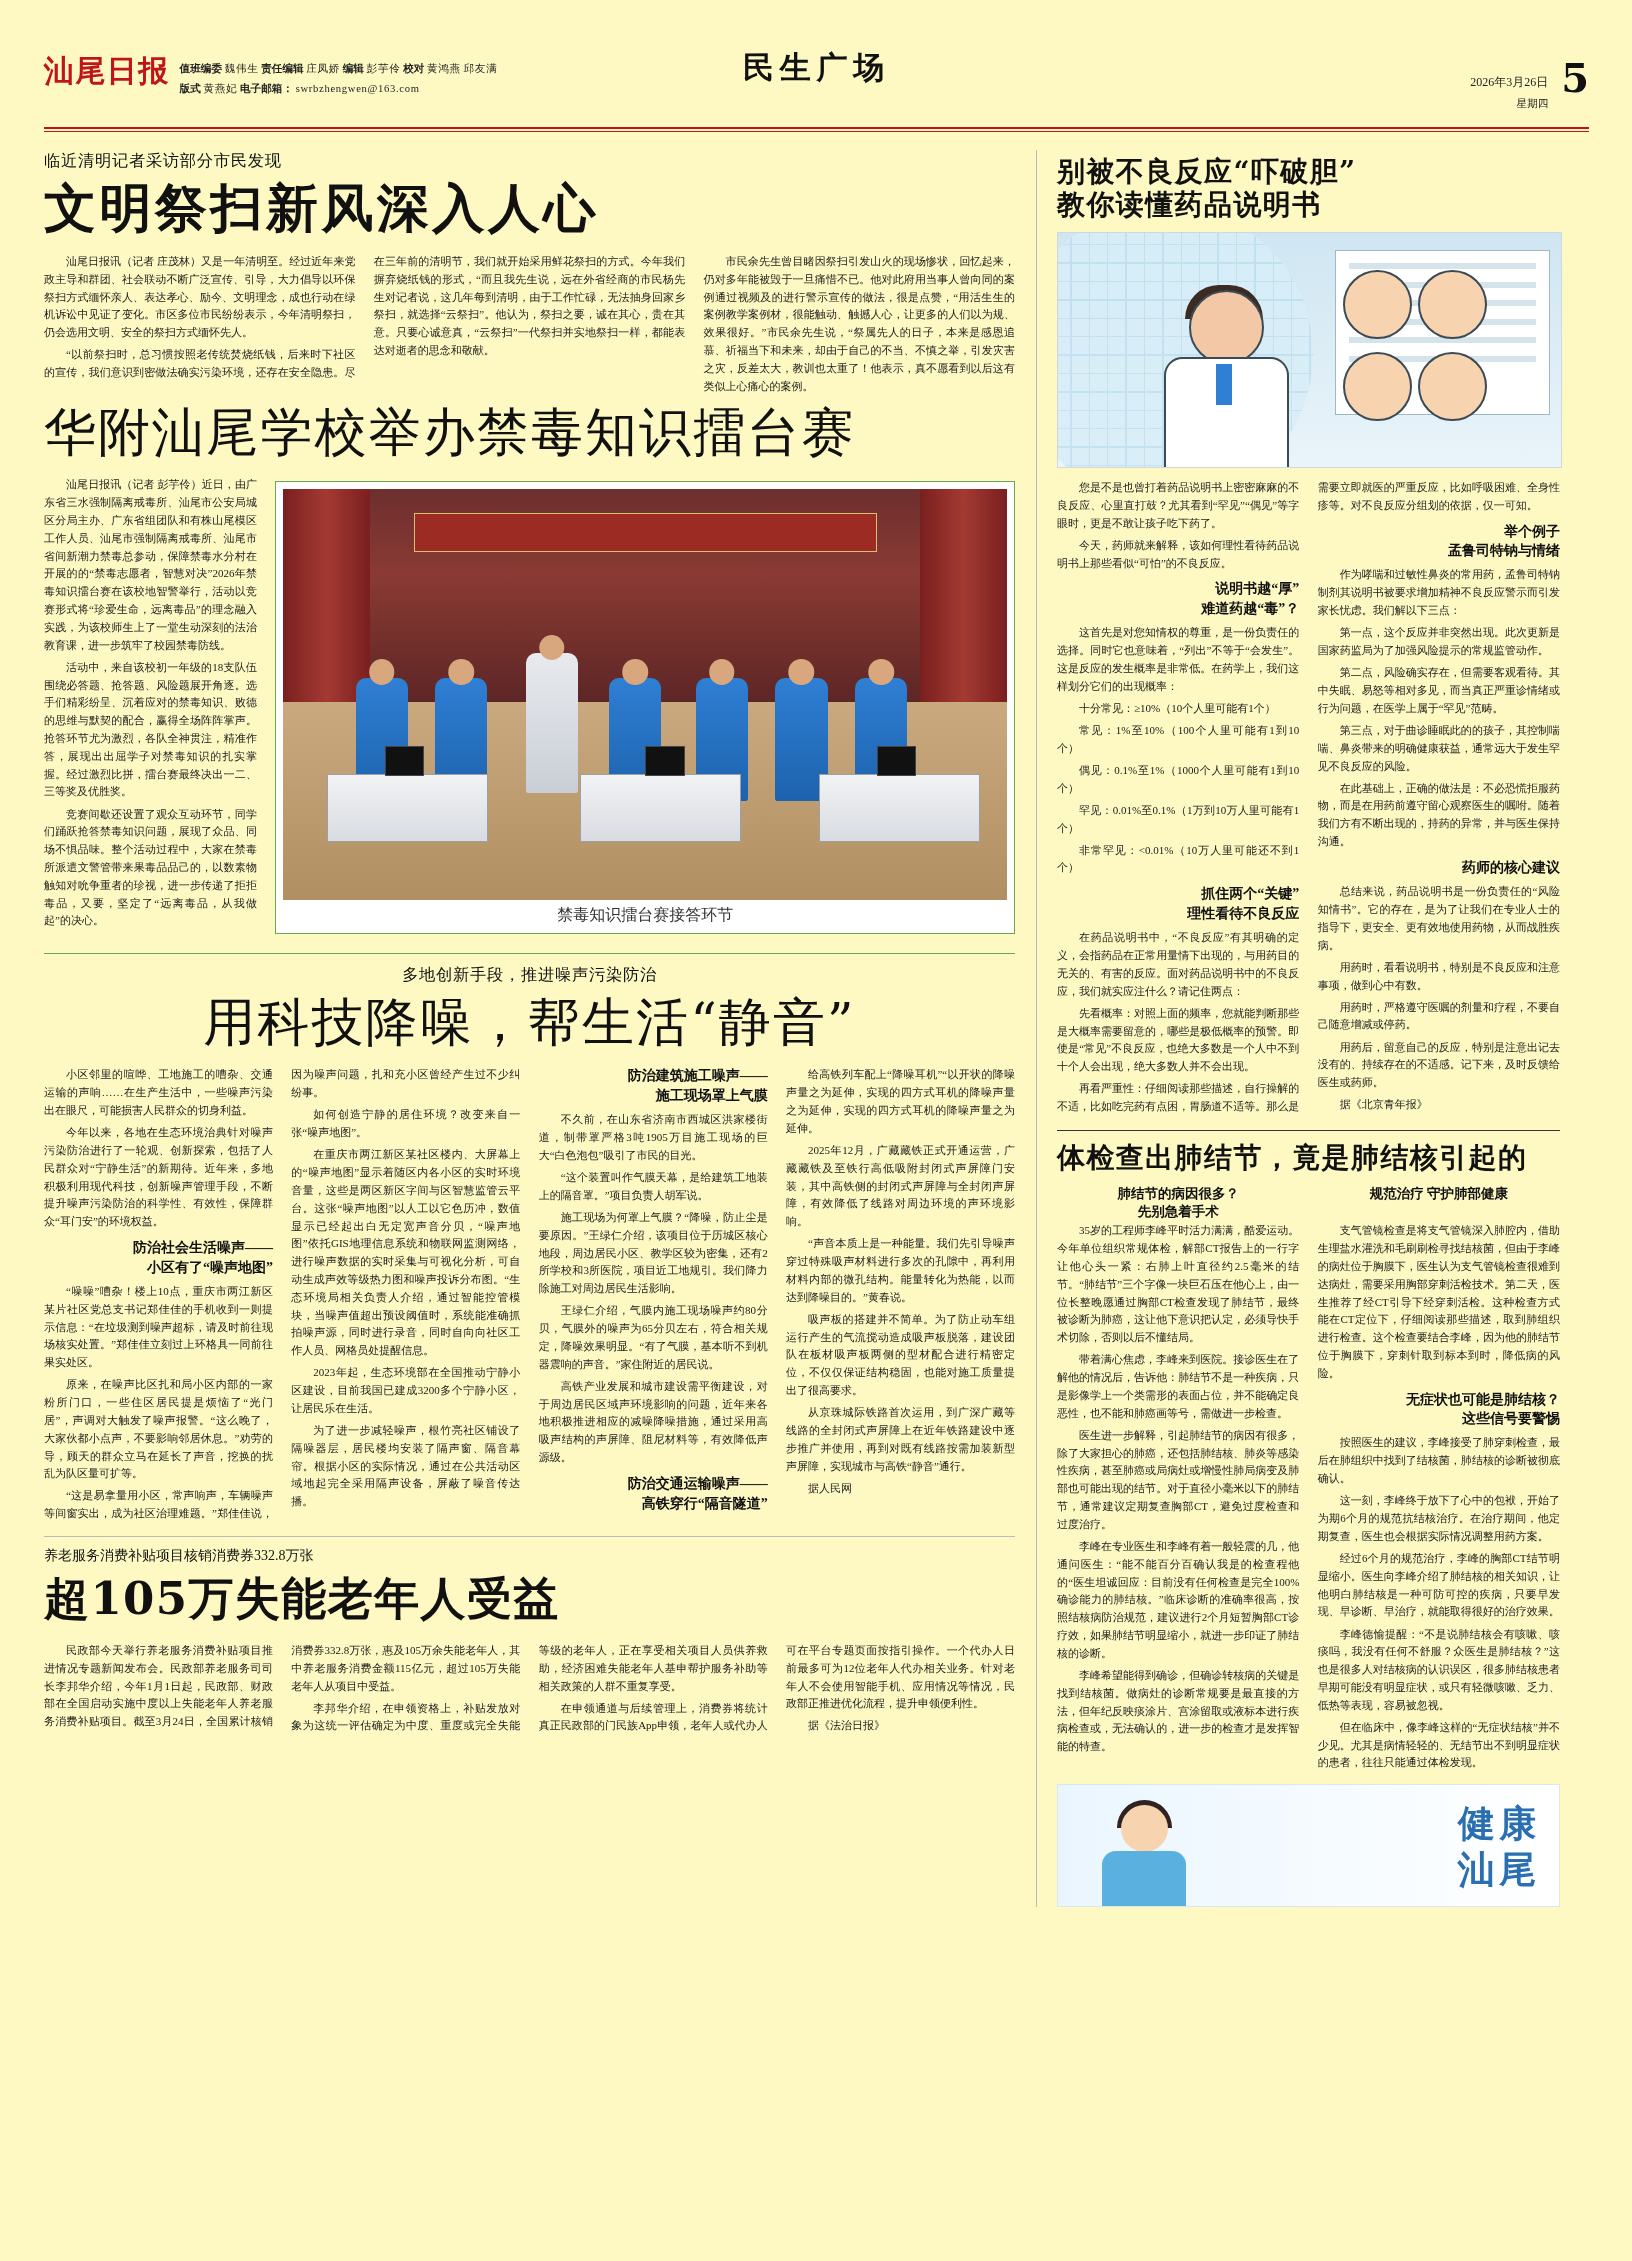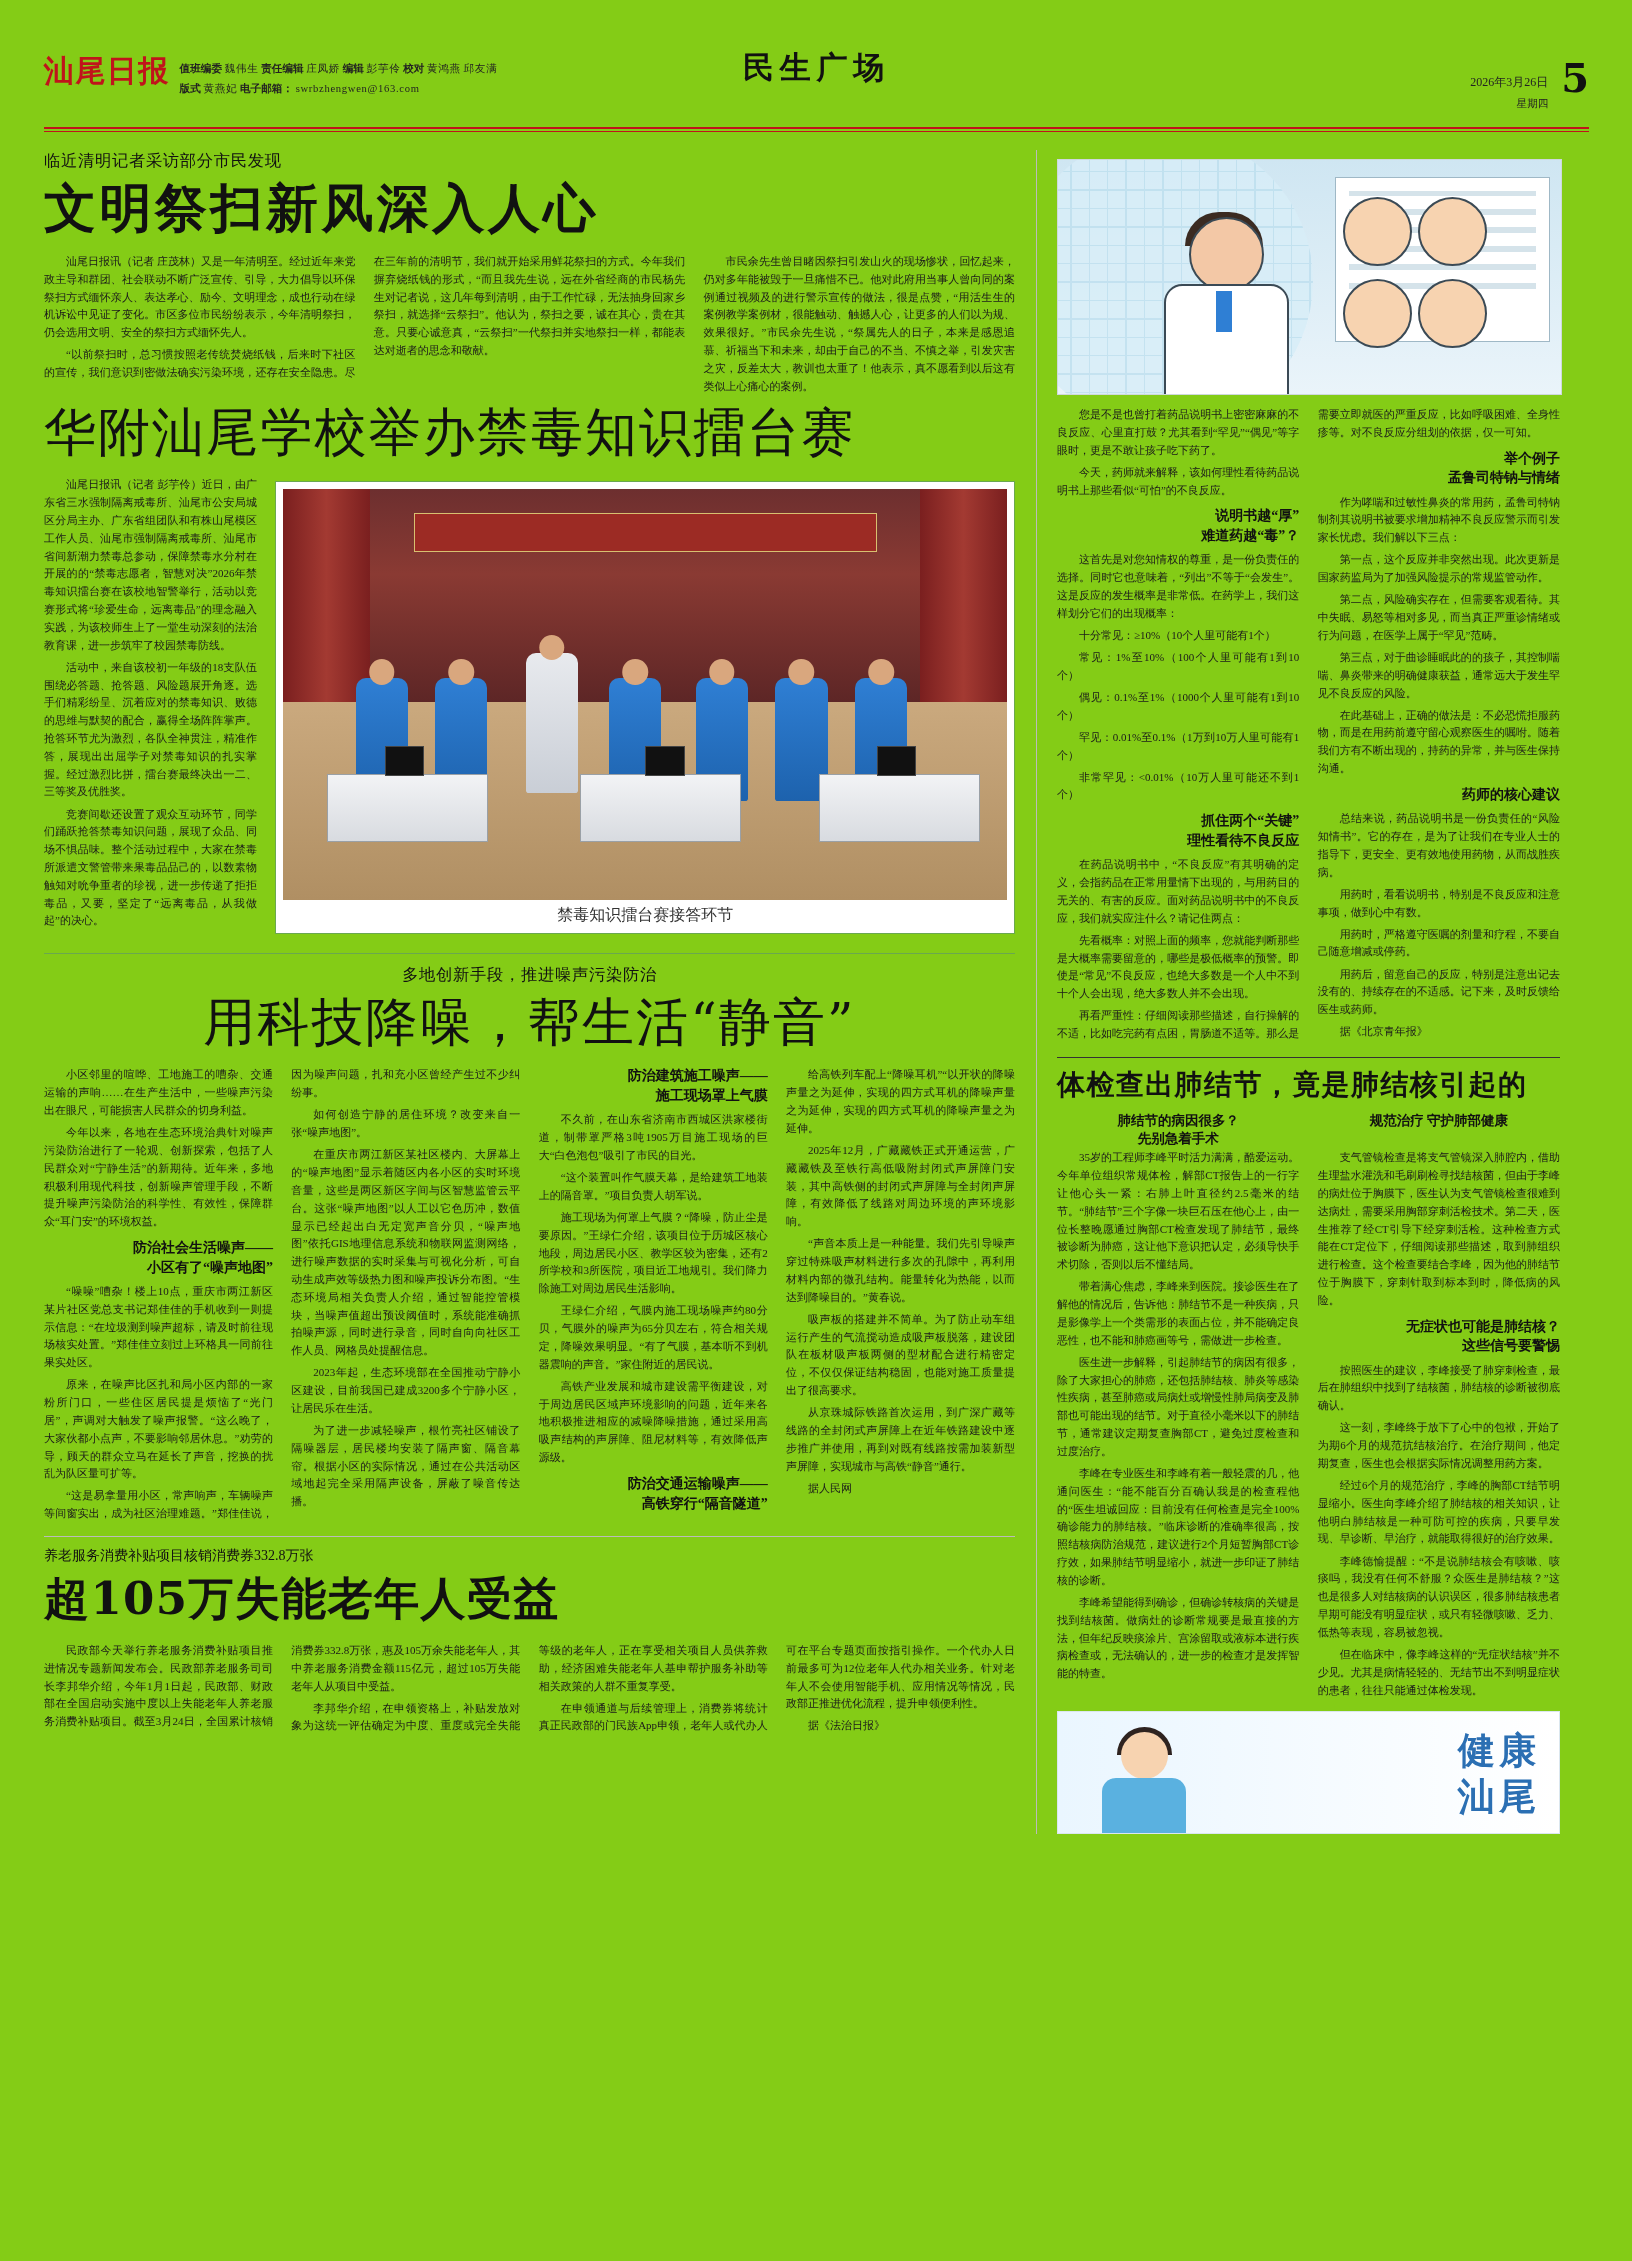--- a/index.html
+++ b/index.html
@@ -8,21 +8,21 @@
     background: #ffffff;
     font-family: "Liberation Serif", "DejaVu Serif", serif;
     color: #111;
   }
   .page {
     width: 1633px;
     min-height: 2261px;
     position: relative;
     box-sizing: border-box;
     padding: 0 44px;
-    background: #84cc16;
+    background: #fef9c3;
   }
 
   
   .masthead {
     display: flex;
     align-items: flex-start;
     padding-top: 55px;
     padding-bottom: 10px;
     position: relative;
   }
@@ -408,20 +408,22 @@
           <p class="tx">李邦华介绍，在申领资格上，补贴发放对象为这统一评估确定为中度、重度或完全失能等级的老年人，正在享受相关项目人员供养救助，经济困难失能老年人基申帮护服务补助等相关政策的人群不重复享受。</p>
           <p class="tx">在申领通道与后续管理上，消费券将统计真正民政部的门民族App申领，老年人或代办人可在平台专题页面按指引操作。一个代办人日前最多可为12位老年人代办相关业务。针对老年人不会使用智能手机、应用情况等情况，民政部正推进优化流程，提升申领便利性。</p>
           <p class="tx src">据《法治日报》</p>
         </div>
       </div>
     </div>
 
     <div class="col-right">
 
       <div>
+        <div class="headline-md" style="white-space:pre-line;">别被不良反应“吓破胆”
+教你读懂药品说明书</div>
 
         <div class="rimg">
           <div class="globe"></div>
           <div class="doc">
               <i></i>
               <i></i>
               <i></i>
               <i></i>
               <i></i>
               <i></i>

